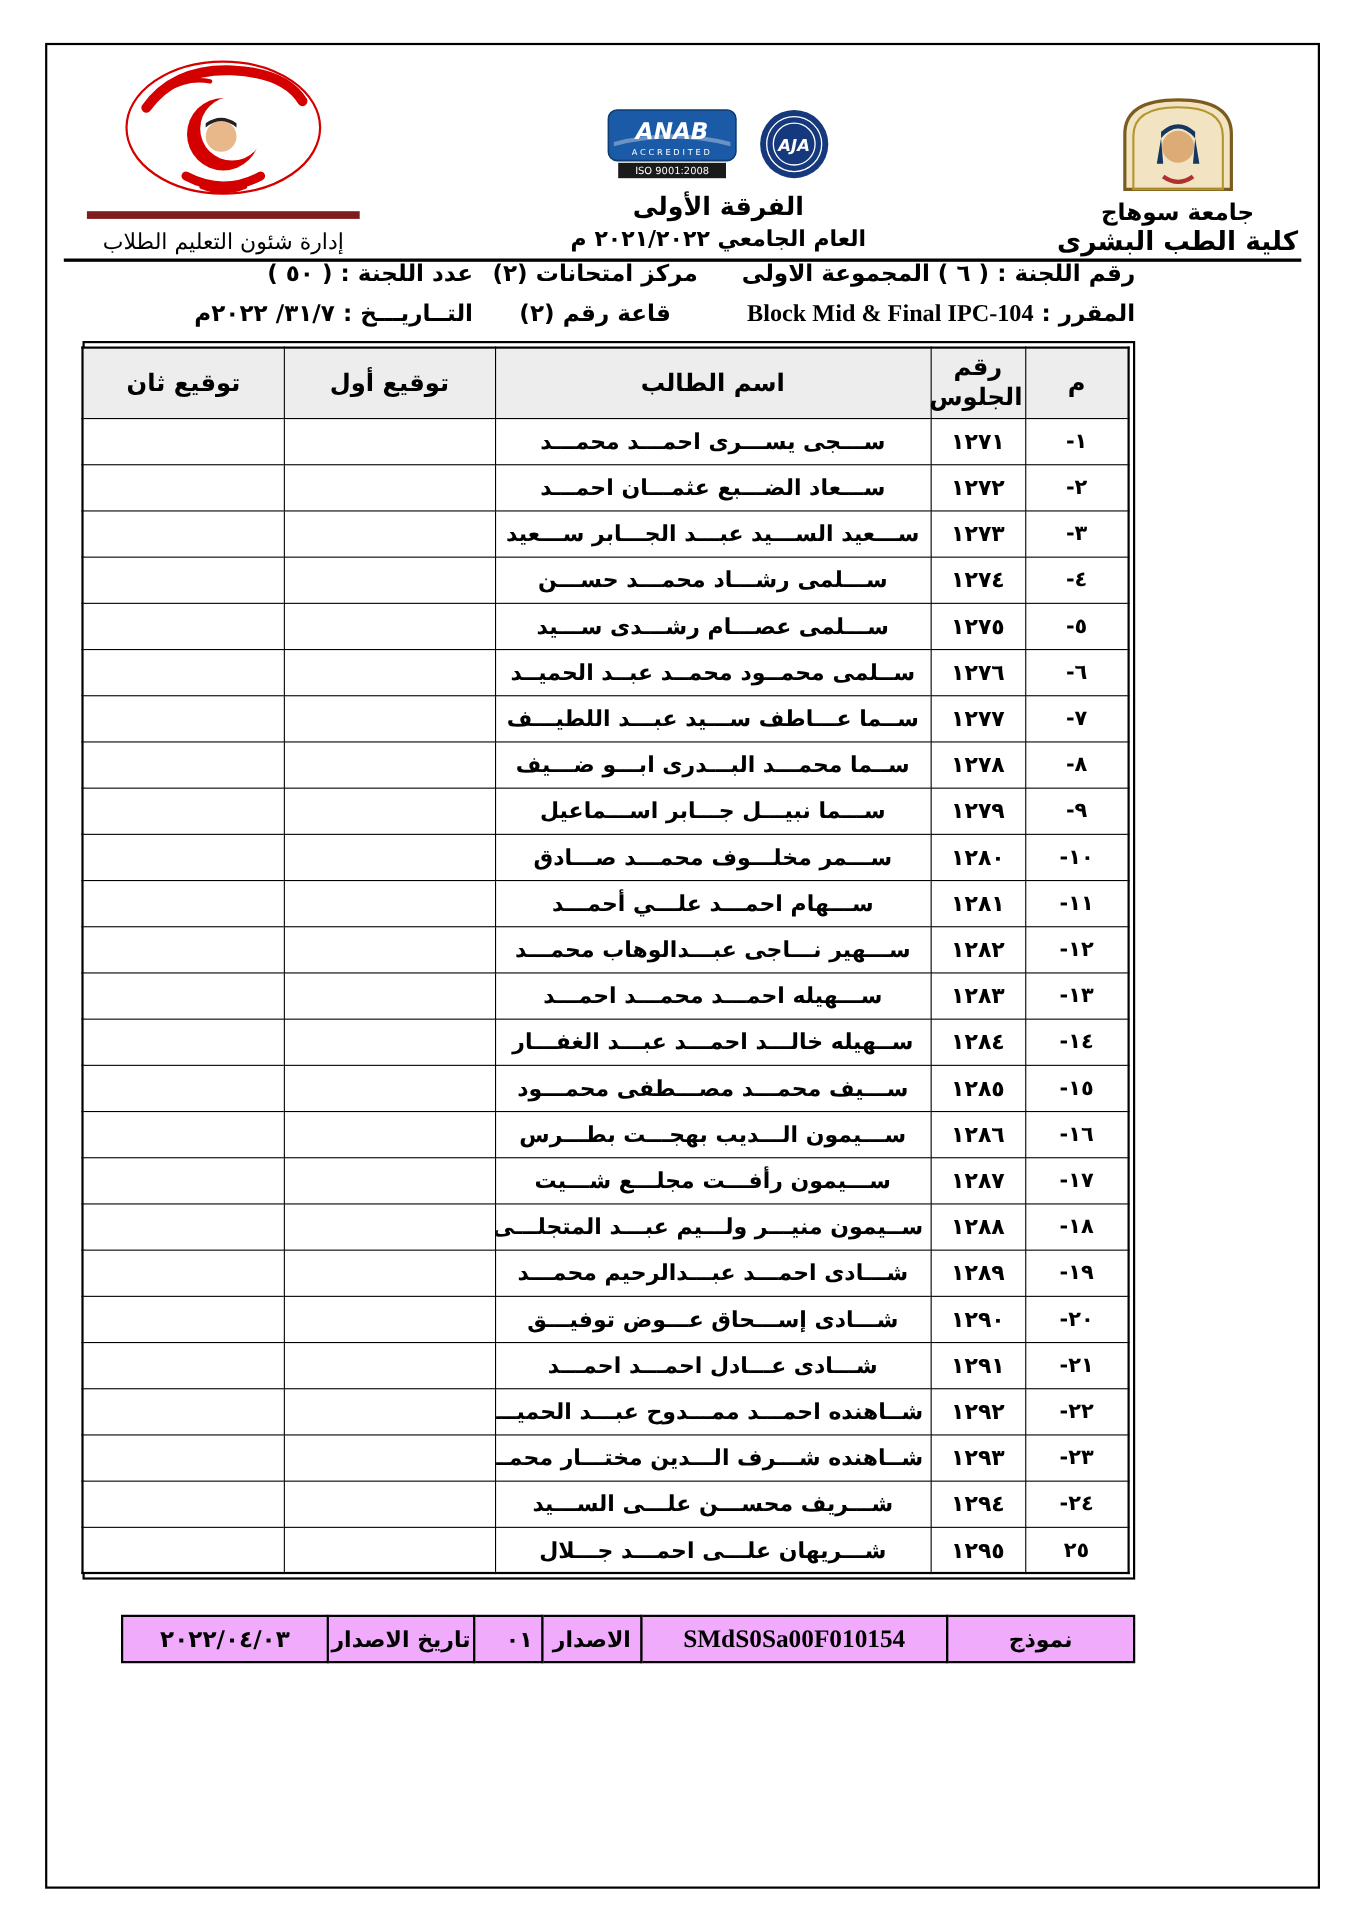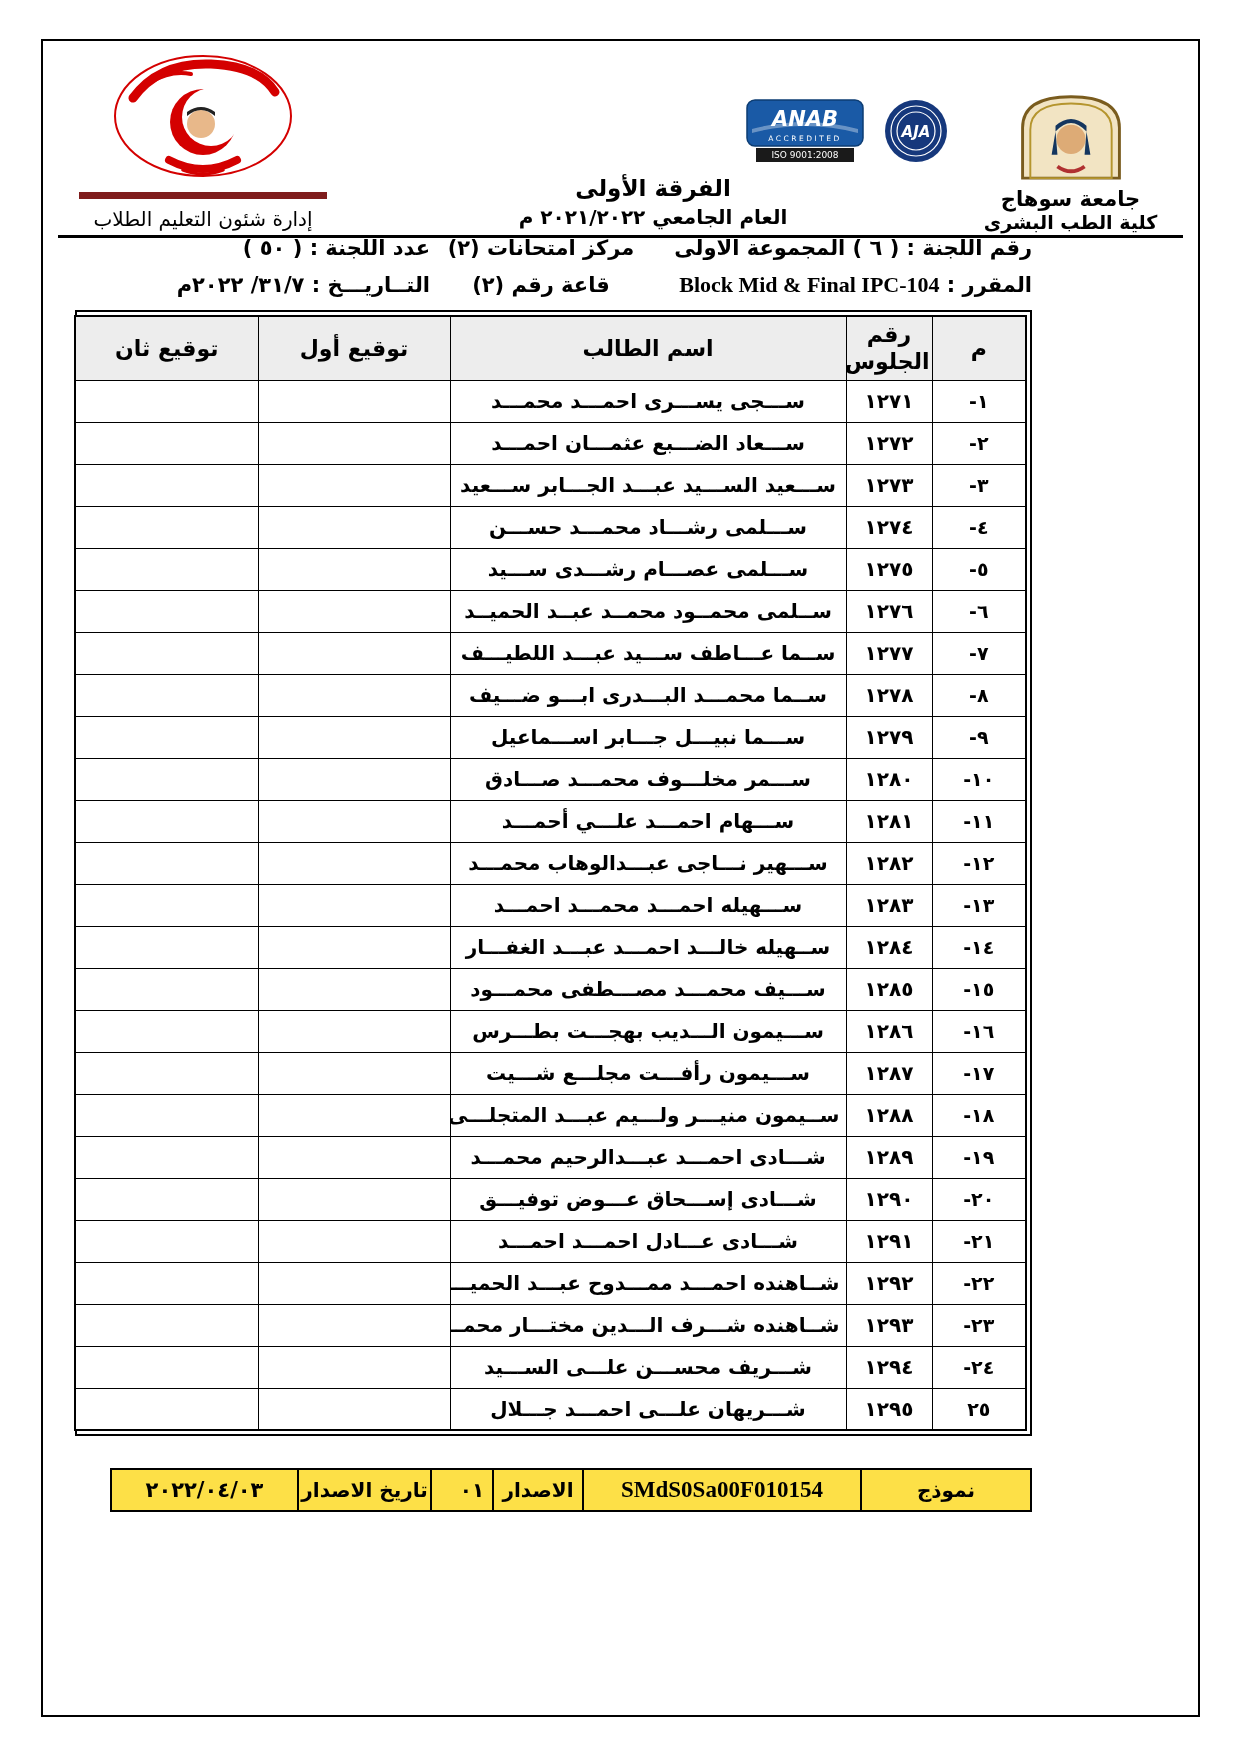--- a/index.html
+++ b/index.html
@@ -30,23 +30,23 @@
     top: 52px; right: 58px;
     width: 1125px; min-height: 170px;
     display: flex;
     align-items: flex-end;
     justify-content: space-between;
     border-bottom: 3px solid #000;
     padding-bottom: 2px;
   }
   .h-right { width: 225px; text-align: center; }
   .h-right .uni-name { font-size: 21px; font-weight: 700; margin-top: 2px; }
-  .h-right .fac-name { font-size: 19px; font-weight: 700; }
+  .h-right .fac-name { font-size: 24px; font-weight: 700; }
   .h-center { flex: 1; text-align: center; padding: 0 10px; }
-  .badges { display: flex; justify-content: flex-end; align-items: center; gap: 20px; direction: ltr; }
+  .badges { display: flex; justify-content: center; align-items: center; gap: 20px; direction: ltr; }
   .grade { font-size: 23px; font-weight: 700; margin-top: 8px; }
   .acad-year { font-size: 20px; font-weight: 700; margin-top: 4px; padding-bottom: 4px; }
   .h-left { width: 290px; text-align: center; }
   .dept {
     display: inline-block;
     border-top: 7px solid #7f1d1d;
     font-size: 20px; font-weight: 400;
     padding: 8px 14px 2px 14px;
     margin-top: 4px;
     white-space: nowrap;
@@ -105,21 +105,21 @@
     width: 932px;
     display: flex;
     align-items: stretch;
   }
   .f-cell {
     border: 2px solid #000;
     margin-left: -2px;
     height: 44px;
     display: flex; align-items: center; justify-content: center;
     font-weight: 700; font-size: 20px;
-    background: #fde047;
+    background: #f0abfc;
     text-align: center;
   }
   .f-model { width: 172px; }
   .f-code  { width: 280px; direction: ltr; font-size: 23px; font-family: "Liberation Serif", "DejaVu Serif", serif; }
   .f-ver-label { width: 92px; }
   .f-ver-val { width: 64px; padding-left: 20px; }
   .f-date-label { width: 135px; }
   .f-date-val { width: 189px; font-size: 21px; }
 
   svg text { font-family: "DejaVu Sans", "Liberation Sans", sans-serif; }

